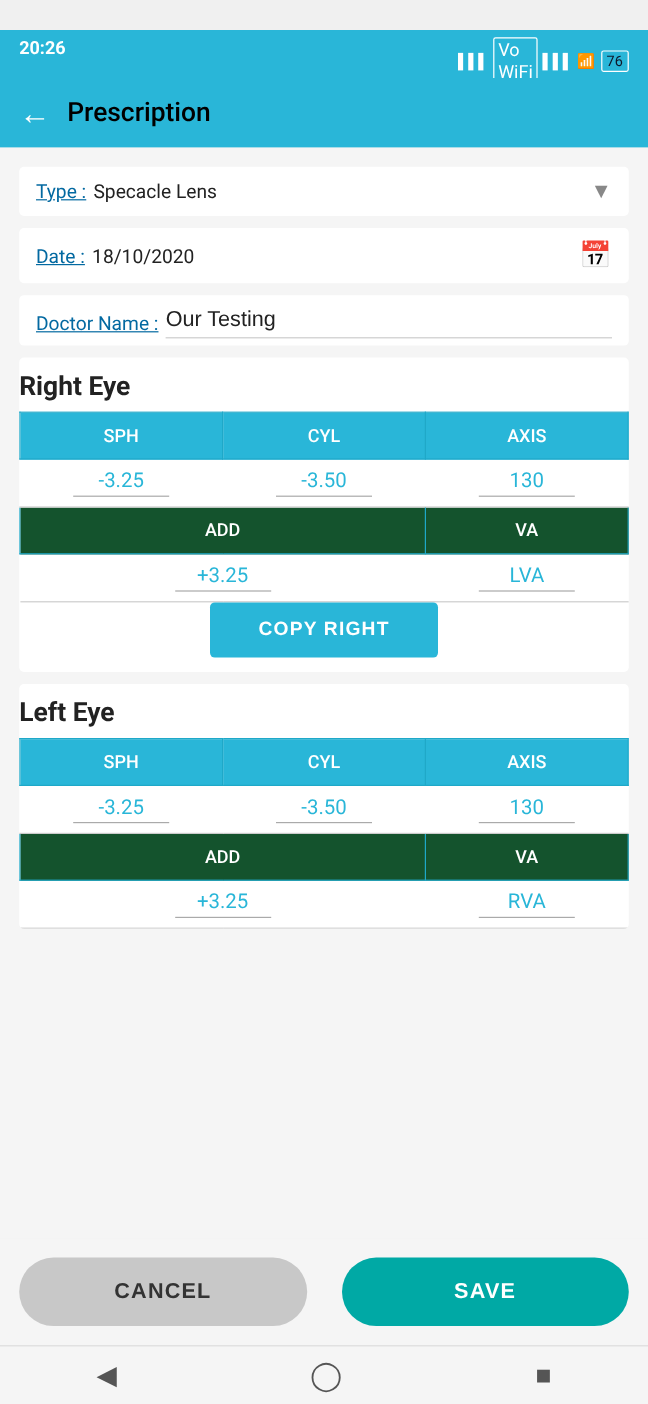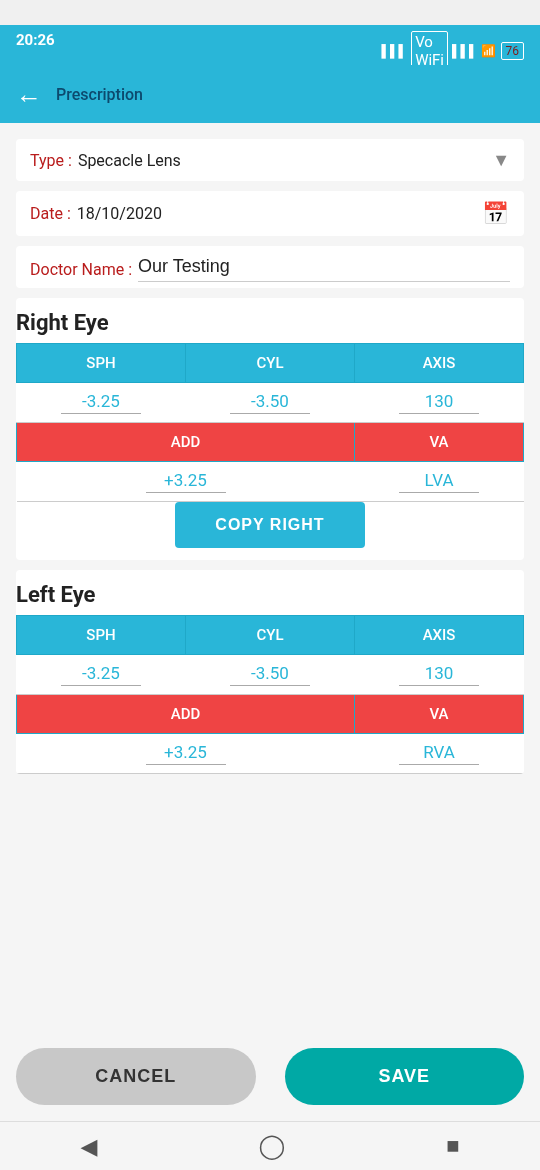--- a/index.html
+++ b/index.html
@@ -44,22 +44,22 @@
       padding: 0 16px;
       height: 58px;
     }
     .nav-back {
       color: white;
       font-size: 26px;
       margin-right: 14px;
       cursor: pointer;
     }
     .nav-title {
-      color: #0c4a6e;
-      font-size: 16px;
+      color: #000000;
+      font-size: 22px;
       font-weight: 500;
     }
 
     
     .content {
       flex: 1;
       background: #f5f5f5;
       padding: 16px;
       display: flex;
       flex-direction: column;
@@ -69,22 +69,23 @@
     
     .field-row {
       display: flex;
       align-items: center;
       background: white;
       padding: 10px 14px;
       border-radius: 4px;
     }
     .field-label {
       font-size: 16px;
-      color: #b91c1c;
+      color: #0369a1;
       white-space: nowrap;
+      text-decoration: underline;
     }
     .field-value {
       font-size: 16px;
       color: #222;
       flex: 1;
       margin-left: 6px;
     }
     .dropdown-arrow {
       color: #888;
       font-size: 18px;
@@ -143,21 +144,21 @@
     }
     .eye-value {
       color: #29b6d8;
       font-size: 17px;
       border-bottom: 1px solid #aaa;
       display: inline-block;
       min-width: 80px;
       padding-bottom: 2px;
     }
     .add-va-row th {
-      background: #ef4444;
+      background: #14532d;
       color: white;
       font-size: 15px;
       text-align: center;
       padding: 10px 0;
       border: 1px solid #1fa8c8;
     }
 
     
     .copy-right-btn {
       display: block;
@@ -215,21 +216,21 @@
       align-items: center;
       padding: 10px 0;
       border-top: 1px solid #ddd;
     }
     .nav-bottom-icon {
       font-size: 22px;
       color: #555;
     }
     .battery-icon {
       font-size: 12px;
-      color: #7f1d1d;
+      color: #0f172a;
       border: 1.5px solid white;
       border-radius: 2px;
       padding: 1px 4px;
     }
   </style>
 </head>
 <body>
 
 <div class="status-bar">
   <span class="status-time">20:26</span>

